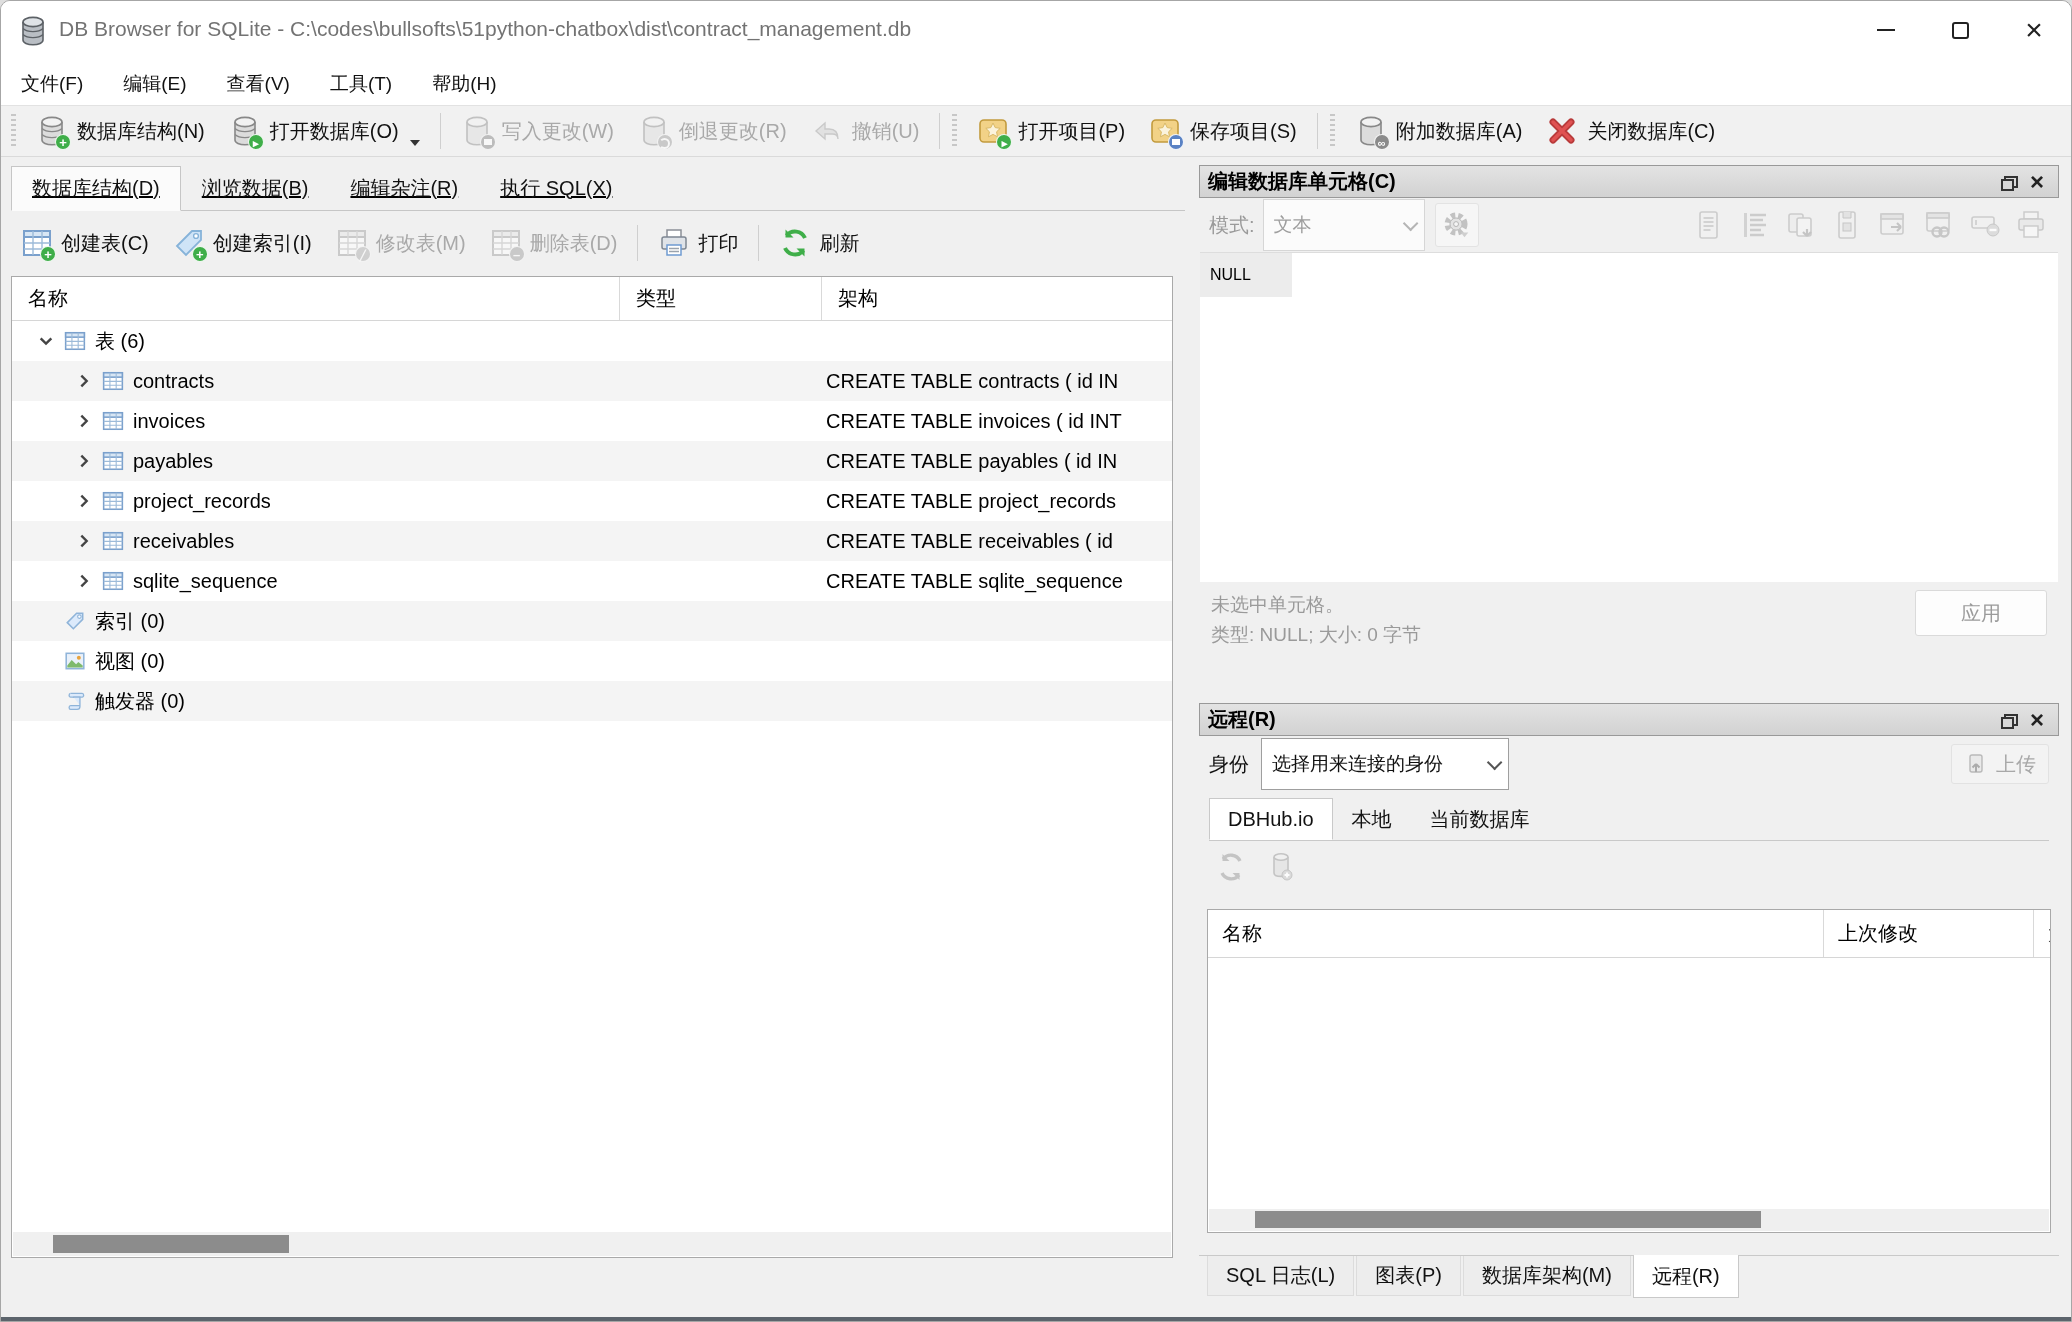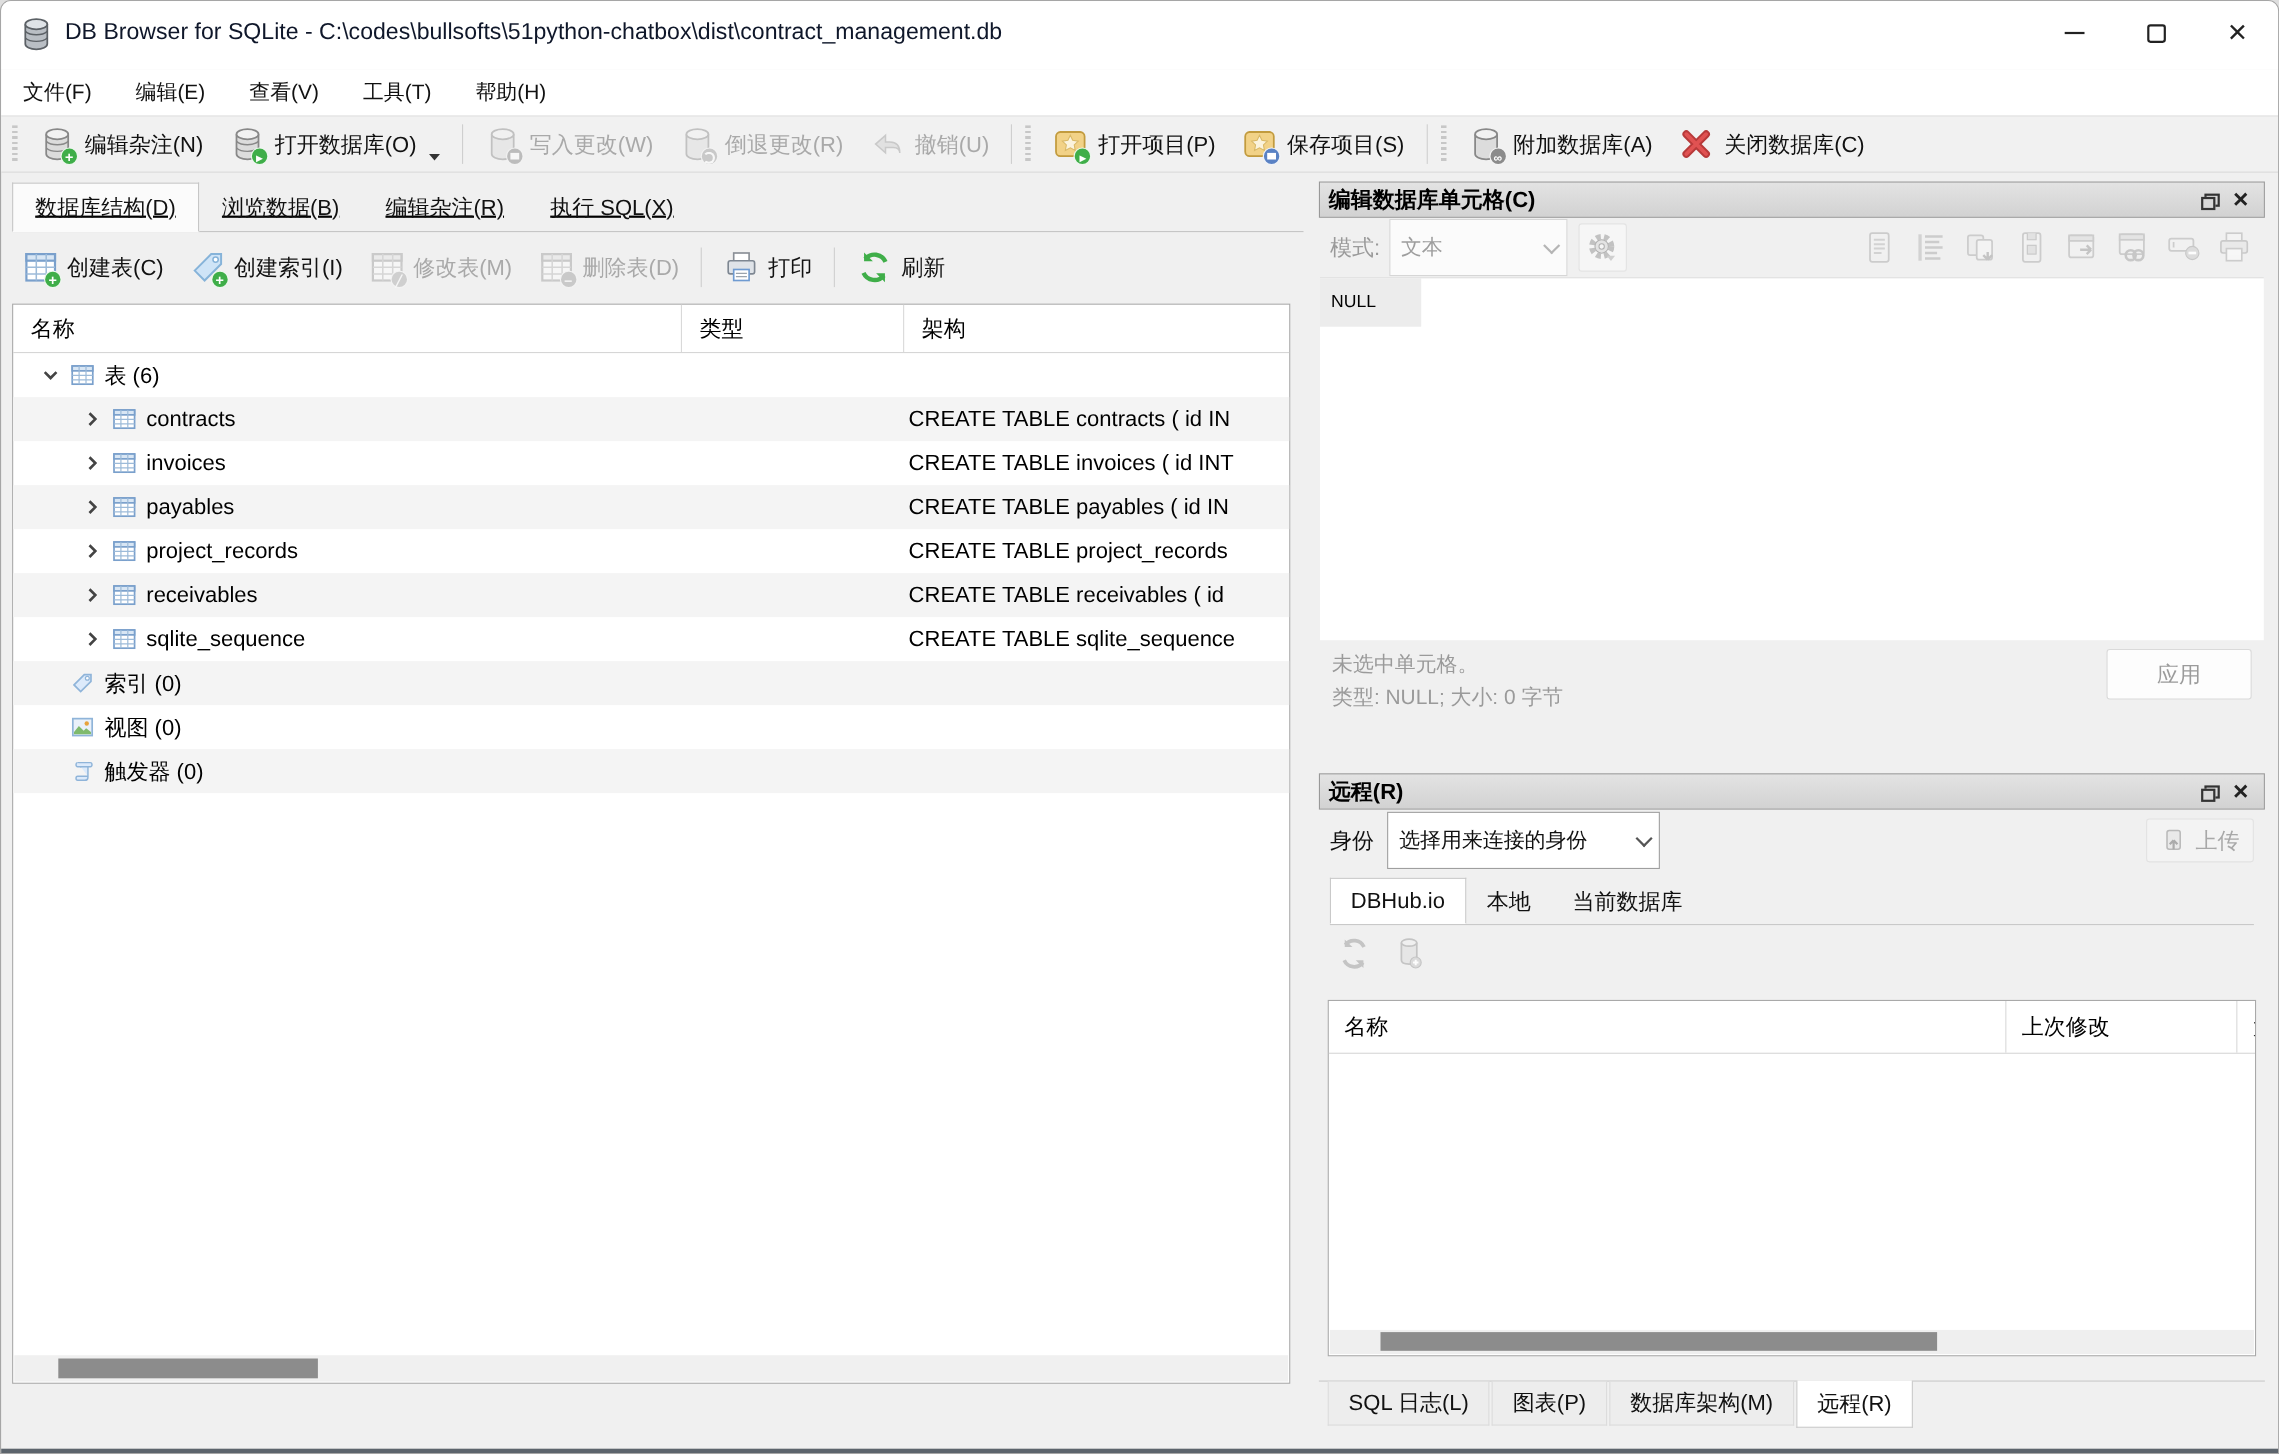--- a/index.html
+++ b/index.html
@@ -5,21 +5,21 @@
   * { margin:0; padding:0; box-sizing:border-box; }
   html,body { width:2072px; height:1322px; background:#dedede;
     font-family:"Liberation Sans","DejaVu Sans",sans-serif; }
   .window { position:absolute; inset:0; background:#f0f0f0;
     border:1px solid #a6a6a6; border-radius:10px 10px 0 0; overflow:hidden; }
   .window::after { content:""; position:absolute; left:0; right:0; bottom:0; height:4px; background:#5c646c; }
 
   
   .titlebar { position:absolute; left:0; top:0; right:0; height:62px; background:#ffffff; }
   .app-icon { position:absolute; left:16px; top:14px; width:32px; height:32px; }
-  .title-text { position:absolute; left:58px; top:16px; font-size:21px; color:#0f172a; white-space:nowrap; }
+  .title-text { position:absolute; left:58px; top:16px; font-size:21px; color:#737373; white-space:nowrap; }
   .winbtns { position:absolute; right:0; top:0; height:58px; display:flex; }
   .winbtn { width:74px; height:58px; display:flex; align-items:center; justify-content:center; color:#222; }
   .glyph-min { width:18px; border-top:2px solid #222; }
   .glyph-max { width:17px; height:17px; border:2px solid #222; border-radius:3px; }
   .glyph-close { font-size:30px; font-weight:300; line-height:1; }
 
   
   .menubar { position:absolute; left:0; top:62px; right:0; height:42px; background:#ffffff; display:flex; align-items:center; padding-left:6px; }
   .menu-item { font-size:19px; color:#111; padding:7px 14px; margin-right:12px; }
 
@@ -175,21 +175,21 @@
     <span class="grip"></span>
     <div class="tbtn">
       <span class="ic">
         <svg viewBox="0 0 32 32">
             <path d="M6 7v18c0 2.7 4.5 4.8 10 4.8s10-2.1 10-4.8V7" fill="#dcdcdc" stroke="#888" stroke-width="1.6"></path>
             <ellipse cx="16" cy="7" rx="10" ry="4.6" fill="#f2f2f2" stroke="#888" stroke-width="1.6"></ellipse>
             <path d="M6 13.5c2.2 2 6 3.1 10 3.1s7.8-1.1 10-3.1M6 19.5c2.2 2 6 3.1 10 3.1s7.8-1.1 10-3.1" fill="none" stroke="#888" stroke-width="1.3"></path>
           </svg>
         <span class="badge badge-plus"></span>
         </span>
-      <span>编辑杂注(N)</span>
+      <span>数据库结构(N)</span>
     </div>
     <div class="tbtn">
       <span class="ic">
         <svg viewBox="0 0 32 32">
             <path d="M6 7v18c0 2.7 4.5 4.8 10 4.8s10-2.1 10-4.8V7" fill="#dcdcdc" stroke="#888" stroke-width="1.6"></path>
             <ellipse cx="16" cy="7" rx="10" ry="4.6" fill="#f2f2f2" stroke="#888" stroke-width="1.6"></ellipse>
             <path d="M6 13.5c2.2 2 6 3.1 10 3.1s7.8-1.1 10-3.1M6 19.5c2.2 2 6 3.1 10 3.1s7.8-1.1 10-3.1" fill="none" stroke="#888" stroke-width="1.3"></path>
           </svg>
         <span class="badge badge-open"></span>
         </span>

